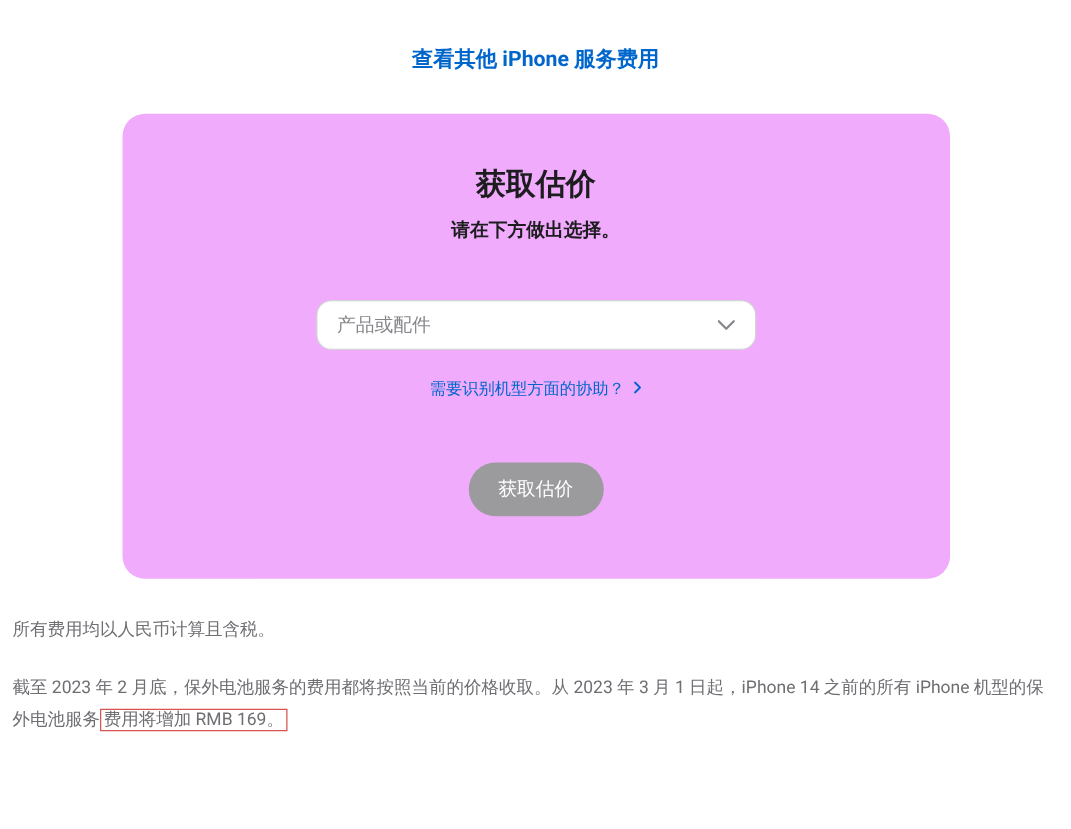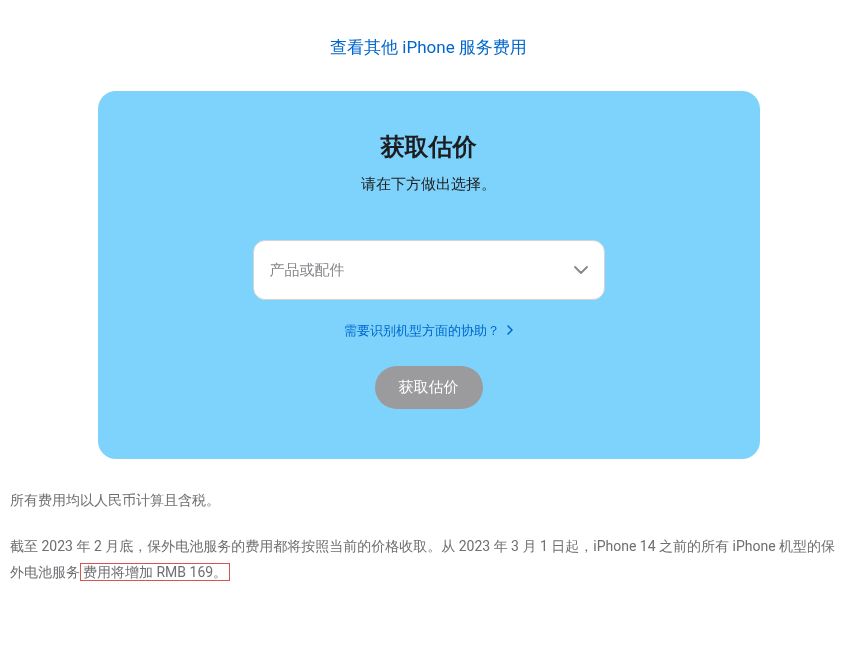--- a/index.html
+++ b/index.html
@@ -16,48 +16,50 @@
     }
     .top-link {
       text-align: center;
       padding-top: 36px;
       padding-bottom: 20px;
     }
     .top-link a {
       color: #0066cc;
       text-decoration: none;
       font-size: 17px;
+      font-weight: bold;
     }
     .card {
-      background: #7dd3fc;
+      background: #f0abfc;
       border-radius: 18px;
       width: 662px;
       margin: 12px auto 0;
       padding: 40px 40px 50px;
       text-align: center;
     }
     .card-title {
       font-size: 24px;
       font-weight: 600;
       color: #1d1d1f;
       margin-bottom: 12px;
     }
     .card-subtitle {
       font-size: 15px;
       color: #1d1d1f;
       margin-bottom: 46px;
+      font-weight: bold;
     }
     .select-wrap {
       position: relative;
       width: 352px;
       margin: 0 auto 28px;
     }
     .select-box {
       width: 100%;
-      height: 60px;
+      height: 40px;
       background: #ffffff;
       border: 1px solid #d2d2d7;
       border-radius: 12px;
       padding: 0 40px 0 16px;
       font-size: 15px;
       color: #86868b;
       text-align: left;
       cursor: pointer;
       display: flex;
       align-items: center;
@@ -68,21 +70,21 @@
       right: 16px;
       top: 50%;
       transform: translateY(-50%);
       pointer-events: none;
     }
     .chevron svg {
       display: block;
     }
     .help-link {
       margin-top: -8px;
-      margin-bottom: 26px;
+      margin-bottom: 50px;
     }
     .help-link a {
       color: #0066cc;
       text-decoration: none;
       font-size: 13px;
     }
     .help-link a .chev-right {
       margin-left: 4px;
       display: inline-block;
     }

